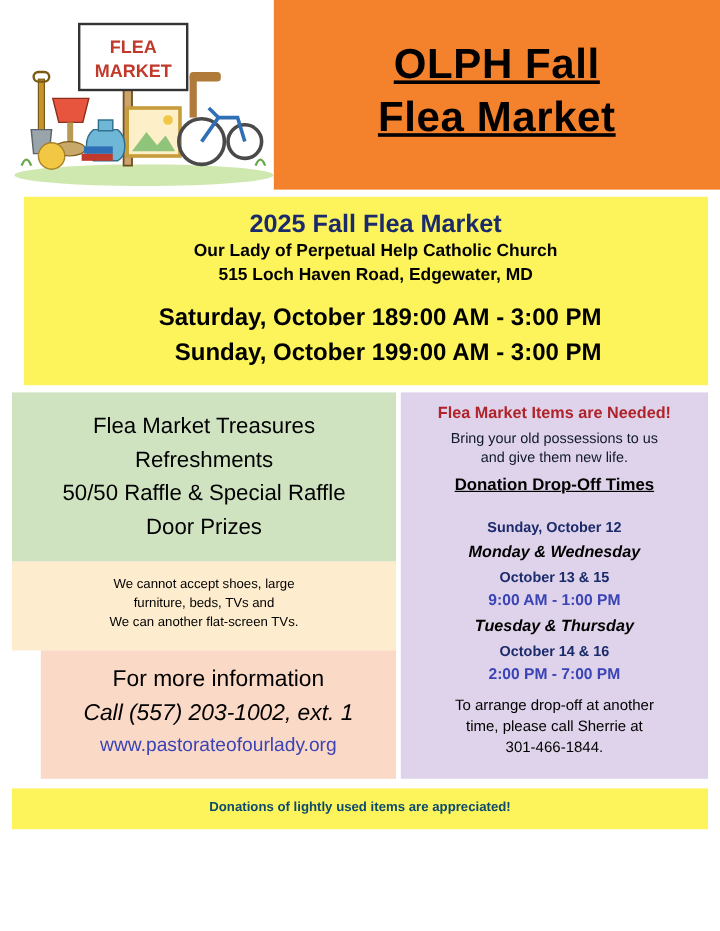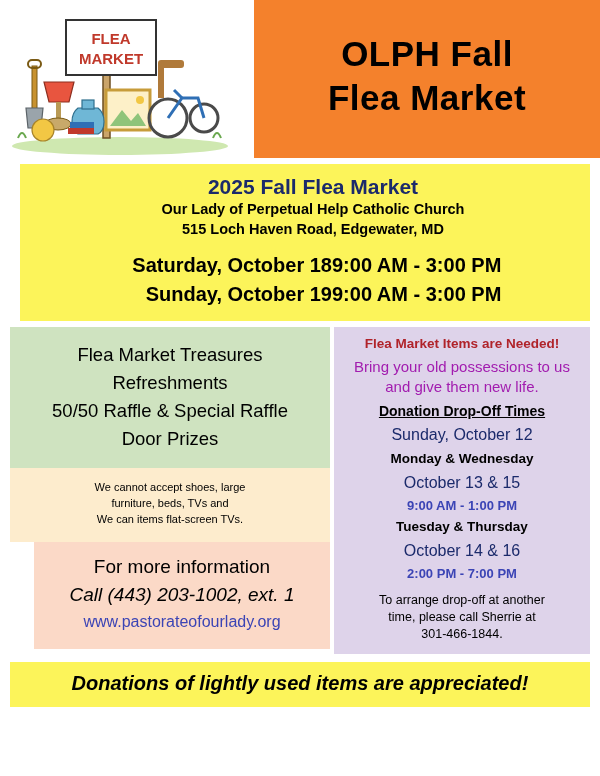--- a/index.html
+++ b/index.html
@@ -15,41 +15,42 @@
     overflow: hidden;
   }
 
   
   .header {
     display: flex;
     height: 158px;
     width: 100%;
   }
   .header-art {
-    width: 254px;
+    width: 228px;
     background: #ffffff;
     position: relative;
   }
   .header-title {
     flex: 1;
     background: #f4812c;
     display: flex;
     flex-direction: column;
     align-items: center;
     justify-content: center;
     padding: 4px 6px 10px 6px;
   }
   .header-title .line {
     font-size: 35px;
     font-weight: bold;
     color: #000000;
     line-height: 1.25;
     letter-spacing: 0.5px;
     text-align: center;
     white-space: nowrap;
+    text-decoration: underline;
   }
 
   
   .art-svg { position: absolute; left: 8px; top: 4px; }
 
   
   .band-yellow {
     margin: 6px 10px 0 20px;
     background: #fcf45a;
     padding: 10px 8px 12px 24px;
@@ -142,69 +143,69 @@
     height: 100%;
   }
   .p-head {
     font-size: 13.5px;
     font-weight: bold;
     color: #b0232a;
     line-height: 1.3;
     margin-bottom: 4px;
   }
   .p-text {
-    font-size: 15px;
-    color: #a21caf;
+    font-size: 12px;
+    color: #0f172a;
     line-height: 1.35;
   }
   .p-dropoff {
     font-size: 14px;
     font-weight: bold;
     color: #000;
     text-decoration: underline;
     margin-top: 6px;
-    margin-bottom: 4px;
+    margin-bottom: 19px;
   }
   .p-date {
-    font-size: 16px;
-    font-weight: normal;
+    font-size: 12px;
+    font-weight: bold;
     color: #1b2a6b;
     line-height: 1.55;
   }
   .p-time {
     font-size: 13px;
     font-weight: bold;
     color: #3b44b5;
     line-height: 1.55;
   }
   .p-day {
     font-size: 13.5px;
     font-weight: bold;
     color: #000;
     line-height: 1.7;
+    font-style: italic;
   }
   .p-foot {
     font-size: 12.5px;
     color: #000;
     line-height: 1.38;
     margin-top: 8px;
   }
 
   
   .footer {
     margin: 8px 10px 0 10px;
     background: #fcf45a;
     padding: 10px 6px 12px 6px;
     text-align: center;
   }
   .footer .ln {
-    font-size: 20px;
-    font-weight: bold;
-    font-style: italic;
-    color: #000000;
+    font-size: 11px;
+    font-weight: bold;
+    color: #0c4a6e;
   }
 </style>
 </head>
 <body>
 
 <div id="flyer">
 
   <div class="header">
     <div class="header-art">
       <svg class="art-svg" width="228" height="152" viewBox="0 0 228 152">
@@ -277,26 +278,26 @@
       <div class="green-box">
         <div class="ln">Flea Market Treasures</div>
         <div class="ln">Refreshments</div>
         <div class="ln">50/50 Raffle &amp; Special Raffle</div>
         <div class="ln">Door Prizes</div>
       </div>
 
       <div class="cream-box">
         <div class="ln">We cannot accept shoes, large</div>
         <div class="ln">furniture, beds, TVs and</div>
-        <div class="ln">We can items flat-screen TVs.</div>
+        <div class="ln">We can another flat-screen TVs.</div>
       </div>
 
       <div class="peach-box">
         <div class="l1">For more information</div>
-        <div class="l2">Call (443) 203-1002, ext. 1</div>
+        <div class="l2">Call (557) 203-1002, ext. 1</div>
         <div class="l3">www.pastorateofourlady.org</div>
       </div>
 
     </div>
 
     <div class="mid-right">
       <div class="purple-box">
         <div class="p-head">Flea Market Items are Needed!</div>
         <div class="p-text">Bring your old possessions to us</div>
         <div class="p-text">and give them new life.</div>

